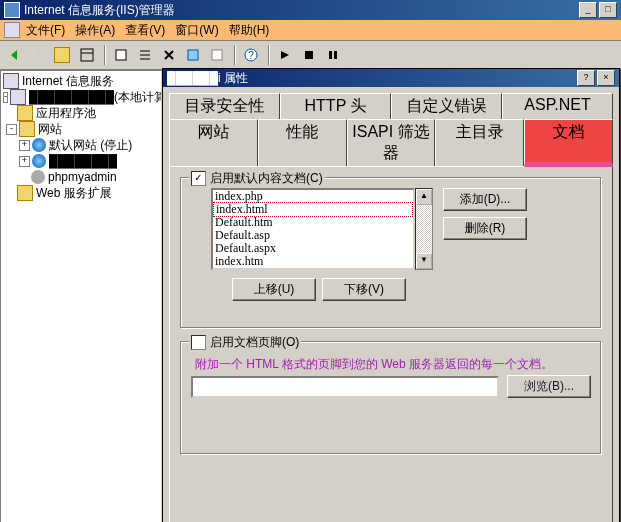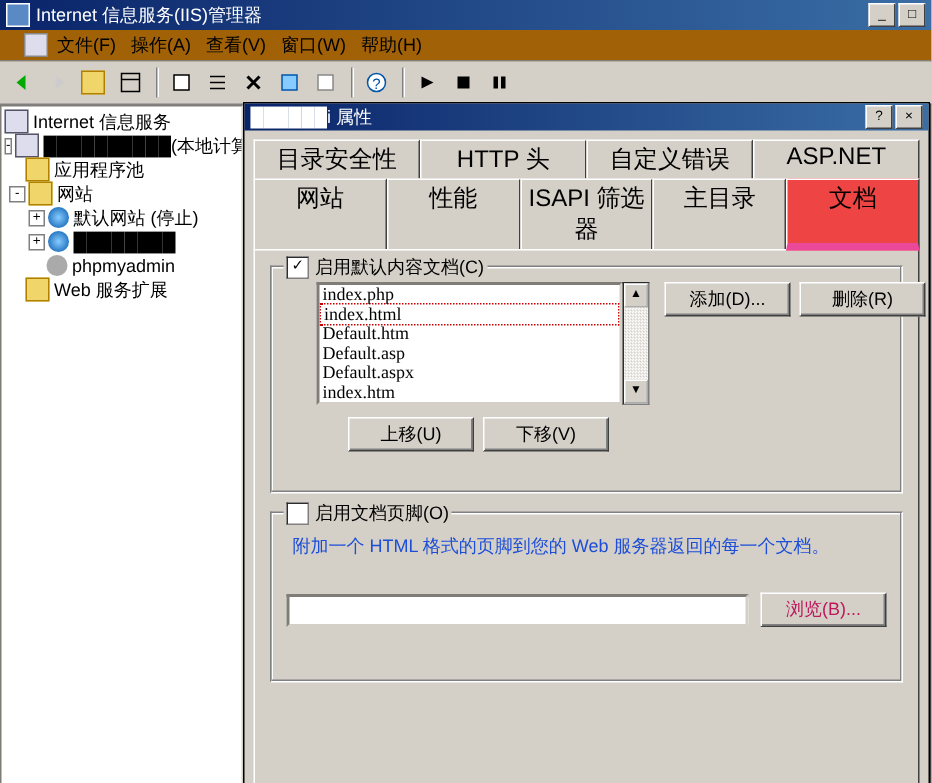--- a/index.html
+++ b/index.html
@@ -1,21 +1,21 @@
 <!DOCTYPE html>
 <html><head>
 <meta charset="utf-8">
 <style>
 html,body{margin:0;padding:0;font-family:"Microsoft YaHei","SimSun",Tahoma,sans-serif;font-size:12px;background:#d4d0c8;width:621px;height:522px;overflow:hidden}
 .titlebar{background:linear-gradient(to right,#0a246a,#3a6ea5);color:#fff;height:20px;line-height:20px;padding:0 4px;display:flex;align-items:center}
 .titlebar .ticon{width:14px;height:14px;background:#5a8ac6;margin-right:4px;border:1px solid #fff}
 .titlebar .title{flex:1}
 .sysbtns{display:flex}
 .sysbtn{width:16px;height:14px;background:#d4d0c8;border:1px solid #fff;border-right-color:#404040;border-bottom-color:#404040;margin-left:2px;font-size:9px;text-align:center;line-height:12px;color:#000}
-.menubar{background:#a16207;height:20px;display:flex;align-items:center;padding:0 16px;border-bottom:1px solid #808080}
+.menubar{background:#fdba74;height:20px;display:flex;align-items:center;padding:0 4px;border-bottom:1px solid #808080}
 .menubar span{margin-right:10px}
 .toolbar{background:#d4d0c8;height:28px;display:flex;align-items:center;padding:0 4px;border-bottom:1px solid #808080}
 .tbtn{width:22px;height:22px;margin-right:2px;display:flex;align-items:center;justify-content:center}
 .tsep{width:1px;height:20px;background:#808080;margin:0 4px;border-right:1px solid #fff}
 .body{display:flex;height:calc(522px - 20px - 20px - 28px);position:relative}
 .tree{width:156px;background:#fff;border:1px inset #d4d0c8;overflow:hidden;padding:2px}
 .tnode{display:flex;align-items:center;height:16px;white-space:nowrap}
 .tsp{display:inline-block}
 .exp{width:9px;height:9px;border:1px solid #808080;background:#fff;text-align:center;line-height:7px;font-size:9px;margin-right:2px}
 .ticon2{width:14px;height:14px;margin-right:3px;flex-shrink:0}
@@ -223,39 +223,39 @@
                 <div>Default.asp</div>
                 <div>Default.aspx</div>
                 <div>index.htm</div>
               </div>
               <div class="scroll">
                 <div class="sbtn">▲</div>
                 <div class="sb-track"></div>
                 <div class="sbtn">▼</div>
               </div>
             </div>
-            <div style="display:flex;flex-direction:row;gap:6px">
+            <div style="display:flex;flex-direction:column;gap:6px">
               <div class="wbtn">添加(D)...</div>
               <div class="wbtn">删除(R)</div>
             </div>
           </div>
           <div style="display:flex;gap:6px;justify-content:center;margin-top:8px;margin-left:20px;width:216px">
             <div class="wbtn">上移(U)</div>
             <div class="wbtn">下移(V)</div>
           </div>
         </div>
 
         <div class="groupbox" style="height:92px">
           <div class="gb-title">
             <div class="chk"></div>
             <span>启用文档页脚(O)</span>
           </div>
-          <div style="margin:4px 4px 22px 4px;color:#1d4ed8">附加一个 HTML 格式的页脚到您的 Web 服务器返回的每一个文档。</div>
+          <div style="margin:4px 4px 2px 4px;color:#a21caf">附加一个 HTML 格式的页脚到您的 Web 服务器返回的每一个文档。</div>
           <div style="display:flex;gap:8px;align-items:center">
             <div class="txtfield"></div>
-            <div class="wbtn" style="color:#be185d">浏览(B)...</div>
+            <div class="wbtn" style="color:#0f172a">浏览(B)...</div>
           </div>
         </div>
       </div>
     </div>
 
   </div>
 </div>
 
 </body></html>

